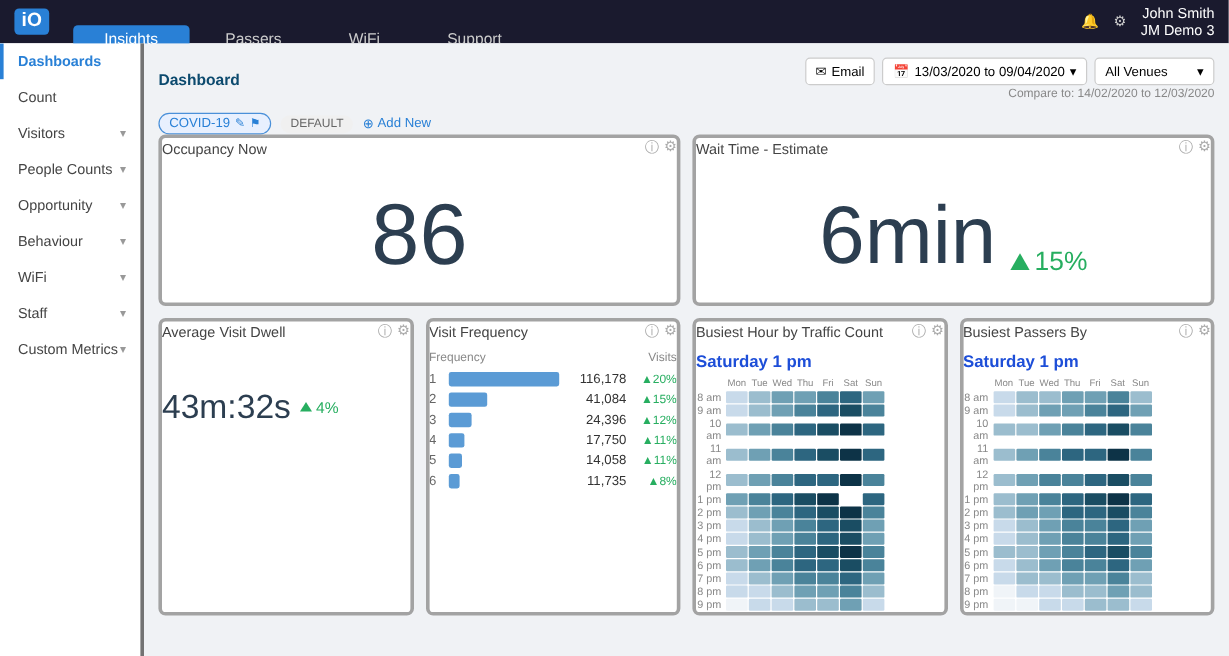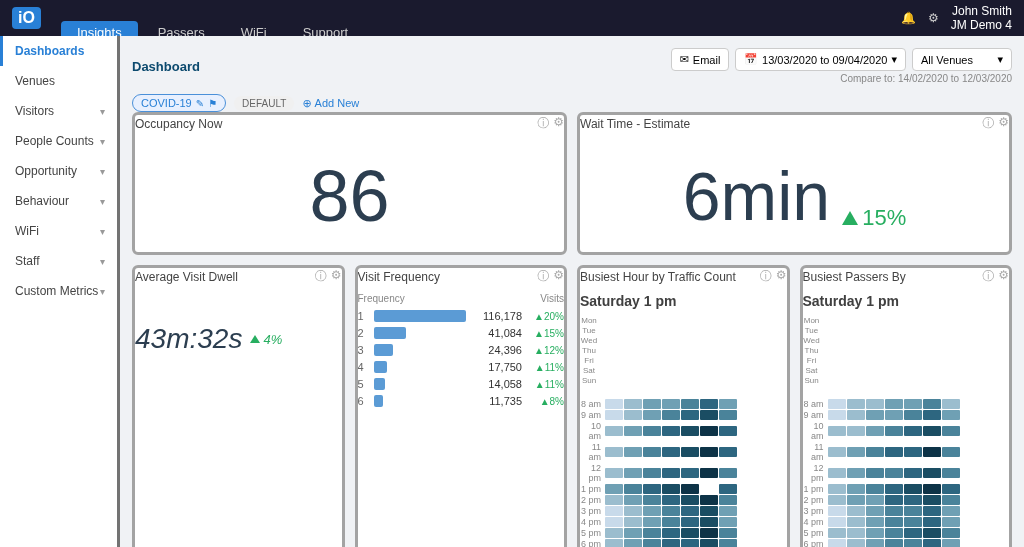--- a/index.html
+++ b/index.html
@@ -23,21 +23,21 @@
       padding: 2px 6px;
       border-radius: 4px;
     }
     .topnav-links {
       display: flex;
       gap: 4px;
       flex: 1;
     }
     .topnav-link {
       color: #ccc;
-      padding: 4px 16px;
+      padding: 4px 26px;
       border-radius: 4px;
       cursor: pointer;
       font-size: 13px;
       margin-top: 28px;
     }
     .topnav-link.active {
       color: white;
       background: #2980d6;
     }
     .topnav-right {
@@ -300,21 +300,20 @@
 
     
     .avg-dwell-value {
       font-size: 28px;
       font-weight: 500;
       color: #2c3e50;
       display: flex;
       align-items: center;
       gap: 8px;
       padding: 30px 0 20px;
-      font-style: italic;
     }
     .avg-trend {
       color: #27ae60;
       font-size: 13px;
       display: flex;
       align-items: center;
       gap: 3px;
     }
     .small-triangle-up {
       width: 0;
@@ -325,28 +324,27 @@
       display: inline-block;
     }
 
     
     .heatmap-container {
       overflow: hidden;
     }
     .heatmap-subtitle {
       font-size: 14px;
       font-weight: 600;
-      color: #404040;
+      color: #1d4ed8;
       margin-bottom: 6px;
     }
     .heatmap-header {
       display: flex;
       gap: 1px;
-      margin-bottom: 14px;
-      flex-direction: column;
+      margin-bottom: 2px;
     }
     .heatmap-col-label {
       width: 24px;
       text-align: center;
       color: #888;
       font-size: 9px;
     }
     .heatmap-row {
       display: flex;
       align-items: center;
@@ -400,33 +398,33 @@
     <div class="topnav-link active">Insights</div>
     <div class="topnav-link">Passers</div>
     <div class="topnav-link">WiFi</div>
     <div class="topnav-link">Support</div>
   </div>
   <div class="topnav-right">
     <span>🔔</span>
     <span>⚙</span>
     <div class="topnav-user">
       <div>John Smith</div>
-      <div>JM Demo 4</div>
+      <div>JM Demo 3</div>
     </div>
   </div>
 </div>
 
 <div class="main-layout">
 
   <div class="sidebar">
     <div class="sidebar-item active">
       <span>Dashboards</span>
     </div>
     <div class="sidebar-item">
-      <span>Venues</span>
+      <span>Count</span>
     </div>
     <div class="sidebar-item">
       <span>Visitors</span>
       <span class="sidebar-chevron">▾</span>
     </div>
     <div class="sidebar-item">
       <span>People Counts</span>
       <span class="sidebar-chevron">▾</span>
     </div>
     <div class="sidebar-item">

